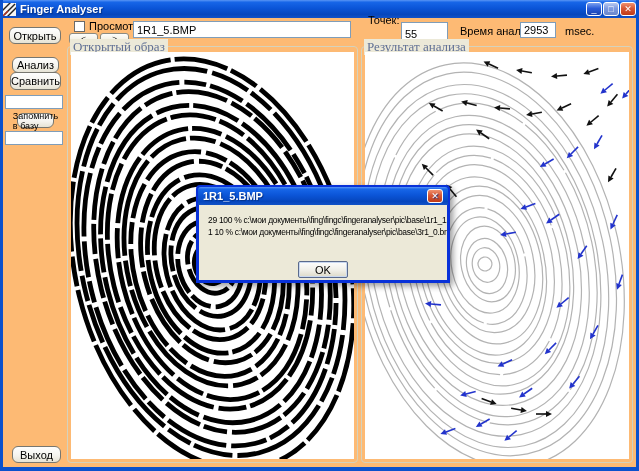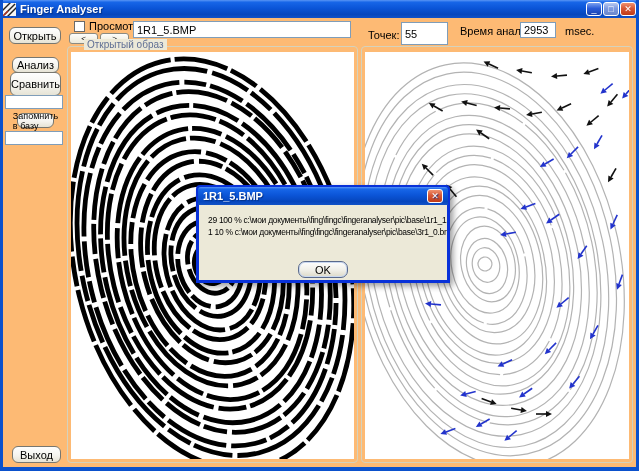--- a/index.html
+++ b/index.html
@@ -35,21 +35,21 @@
   }
   
   .chkrow{position:absolute;left:71px;top:20px;display:flex;align-items:center;}
   .chk{width:11px;height:11px;background:#fff;border:1px solid #6a6a6a;}
   .chklbl{margin-left:4px;}
   .navbtn{position:absolute;width:29px;height:11px;border:1px solid #8b8b82;border-radius:3px;
     background:linear-gradient(180deg,#fdfdfb,#ece9d8);font-size:8px;display:flex;align-items:center;justify-content:center;}
   .toplbl{position:absolute;font-size:11px;}
   
   .groupbox{position:absolute;border:1px solid #d5d2bd;border-radius:4px;}
-  .gcaption{position:absolute;top:-8px;left:16px;background:#ece9d8;padding:0 3px;color:#5f6f94;font-size:10px;white-space:nowrap;}
+  .gcaption{position:absolute;top:-8px;left:2px;background:#ece9d8;padding:0 3px;color:#5f6f94;font-size:13px;white-space:nowrap;font-family:Liberation Serif, serif;}
   .imgarea{position:absolute;left:3px;top:5px;right:3px;bottom:3px;background:#fff;overflow:hidden;}
   .imgarea svg{display:block;}
   
   .dialog{
     position:absolute;left:193px;top:185px;width:254px;height:98px;
     background:#ece9d8;border:3px solid #0831d9;border-radius:4px 4px 0 0;
     box-shadow:3px 3px 6px rgba(0,0,0,.4);z-index:50;
   }
   .dlg-title{
     position:absolute;left:-1px;top:-1px;right:-1px;height:18px;
@@ -59,21 +59,21 @@
   }
   .dlg-title .t{flex:1;}
   .dlg-x{width:16px;height:14px;border:1px solid #fff;border-radius:3px;color:#fff;font-size:9px;
     display:flex;align-items:center;justify-content:center;
     background:linear-gradient(180deg,#f0926f,#d75836 45%,#c03a16);}
   .dlg-body{position:absolute;left:0;top:18px;right:0;bottom:0;padding:8px 7px 0 9px;overflow:hidden;}
   .dlg-line{font-size:8.5px;letter-spacing:-0.3px;white-space:nowrap;line-height:1.45;}
   .dlg-total{font-size:10px;margin-top:9px;}
   .dlg-ok{position:absolute;left:50%;transform:translateX(-50%);top:73px;width:50px;height:17px;
     background:linear-gradient(180deg,#fefefe,#f0efe8 55%,#dcd9c8);
-    border:1px solid #5a6a8c;border-radius:7px;box-shadow:inset 0 0 0 1px #c9d8f0;
+    border:1px solid #5a6a8c;border-radius:2px;box-shadow:inset 0 0 0 1px #c9d8f0;
     display:flex;align-items:center;justify-content:center;font-size:11px;}
 </style>
 </head>
 <body>
 
 <div class="window">
 
   <div class="titlebar">
     <svg class="appicon" viewBox="0 0 13 13">
       <rect x="0" y="0" width="13" height="13" fill="#f5f5f5"></rect>
@@ -85,35 +85,35 @@
       <path d="M0 13 L5 8" stroke="#b03020" stroke-width="1.4" fill="none"></path>
     </svg>
     <span class="ttl">Finger Analyser</span>
     <div class="winbtn">_</div>
     <div class="winbtn max">□</div>
     <div class="winbtn close">✕</div>
   </div>
 
   <div class="xpbtn" style="left:6px;top:27px;width:52px;height:17px;">Открыть</div>
   <div class="xpbtn" style="left:9px;top:57px;width:47px;height:16px;">Анализ</div>
-  <div class="xpbtn" style="left:7px;top:72px;width:51px;height:24px;">Сравнить</div>
+  <div class="xpbtn" style="left:7px;top:72px;width:51px;height:18px;">Сравнить</div>
   <input class="field" style="left: 2px; top: 95px; width: 58px; height: 14px;" value="">
   <div class="xpbtn" style="left:14px;top:113px;width:37px;height:15px;font-size:9px;">Запомнить в базу</div>
   <input class="field" style="left: 2px; top: 131px; width: 58px; height: 14px;" value="">
   <div class="xpbtn" style="left:9px;top:446px;width:49px;height:17px;">Выход</div>
 
   <div class="chkrow">
     <div class="chk"></div>
     <span class="chklbl">Просмотр</span>
   </div>
   <div class="navbtn" style="left:66px;top:33px;">&lt;</div>
   <div class="navbtn" style="left:97px;top:33px;">&gt;</div>
   <input class="field" style="left: 130px; top: 21px; width: 218px; height: 17px;" value="1R1_5.BMP">
 
-  <span class="toplbl" style="left:365px;top:29px;text-align:center;">Точек:</span>
+  <span class="toplbl" style="left:365px;top:14px;text-align:center;">Точек:</span>
   <input class="field" style="left: 398px; top: 22px; width: 47px; height: 23px;" value="55">
   <span class="toplbl" style="left:457px;top:25px;">Время анализа:</span>
   <input class="field" style="left: 517px; top: 22px; width: 36px; height: 16px;" value="2953">
   <span class="toplbl" style="left:562px;top:25px;">msec.</span>
 
   <div class="groupbox" style="left:64px;top:46px;width:291px;height:417px;">
     <span class="gcaption">Открытый образ</span>
     <div class="imgarea">
       <svg id="fp-left" width="283" height="407" viewBox="0 0 283 407">
           <ellipse cx="139" cy="210" rx="9" ry="8" fill="none" stroke="#000" stroke-width="4.8" stroke-dasharray="46 4 28 5 60 4" transform="rotate(-14 139 210)"></ellipse>
@@ -133,20 +133,21 @@
           <ellipse cx="141" cy="210" rx="114" ry="173.20000000000002" fill="none" stroke="#000" stroke-width="4.8" stroke-dasharray="30 4 52 5 24 4 40 5" transform="rotate(-14 141 210)"></ellipse>
           <ellipse cx="139" cy="212" rx="121.5" ry="185" fill="none" stroke="#000" stroke-width="4.8" stroke-dasharray="64 5 22 4 36 5" transform="rotate(-14 139 212)"></ellipse>
           <ellipse cx="140" cy="210" rx="129" ry="196.8" fill="none" stroke="#000" stroke-width="4.8" stroke-dasharray="100 5 40 4 26 5" transform="rotate(-14 140 210)"></ellipse>
           <ellipse cx="141" cy="212" rx="136.5" ry="208.60000000000002" fill="none" stroke="#000" stroke-width="4.8" stroke-dasharray="54 4 30 5 70 4" transform="rotate(-14 141 212)"></ellipse>
           <ellipse cx="140" cy="210" rx="7" ry="6" fill="#000"></ellipse>
         </svg>
     </div>
   </div>
 
   <div class="groupbox" style="left:358px;top:46px;width:272px;height:417px;">
+    <span class="gcaption">Результат анализа</span>
     <div class="imgarea">
       <svg id="fp-right" width="264" height="407" viewBox="0 0 264 407">
           <ellipse cx="120" cy="212" rx="7" ry="7" fill="none" stroke="#b3b3b3" stroke-width="1.2" stroke-dasharray="90 3 60 3" transform="rotate(-12 120 212)"></ellipse>
           <ellipse cx="121" cy="213" rx="13.6" ry="17.4" fill="none" stroke="#b3b3b3" stroke-width="1.2" transform="rotate(-12 121 213)"></ellipse>
           <ellipse cx="122" cy="214" rx="20.2" ry="27.8" fill="none" stroke="#b3b3b3" stroke-width="1.2" transform="rotate(-12 122 214)"></ellipse>
           <ellipse cx="123" cy="212" rx="26.799999999999997" ry="38.2" fill="none" stroke="#b3b3b3" stroke-width="1.2" transform="rotate(-12 123 212)"></ellipse>
           <ellipse cx="120" cy="213" rx="33.4" ry="48.6" fill="none" stroke="#b3b3b3" stroke-width="1.2" transform="rotate(-12 120 213)"></ellipse>
           <ellipse cx="121" cy="214" rx="40" ry="59" fill="none" stroke="#b3b3b3" stroke-width="1.2" stroke-dasharray="90 3 60 3" transform="rotate(-12 121 214)"></ellipse>
           <ellipse cx="122" cy="212" rx="46.599999999999994" ry="69.4" fill="none" stroke="#b3b3b3" stroke-width="1.2" transform="rotate(-12 122 212)"></ellipse>
           <ellipse cx="123" cy="213" rx="53.199999999999996" ry="79.8" fill="none" stroke="#b3b3b3" stroke-width="1.2" transform="rotate(-12 123 213)"></ellipse>

